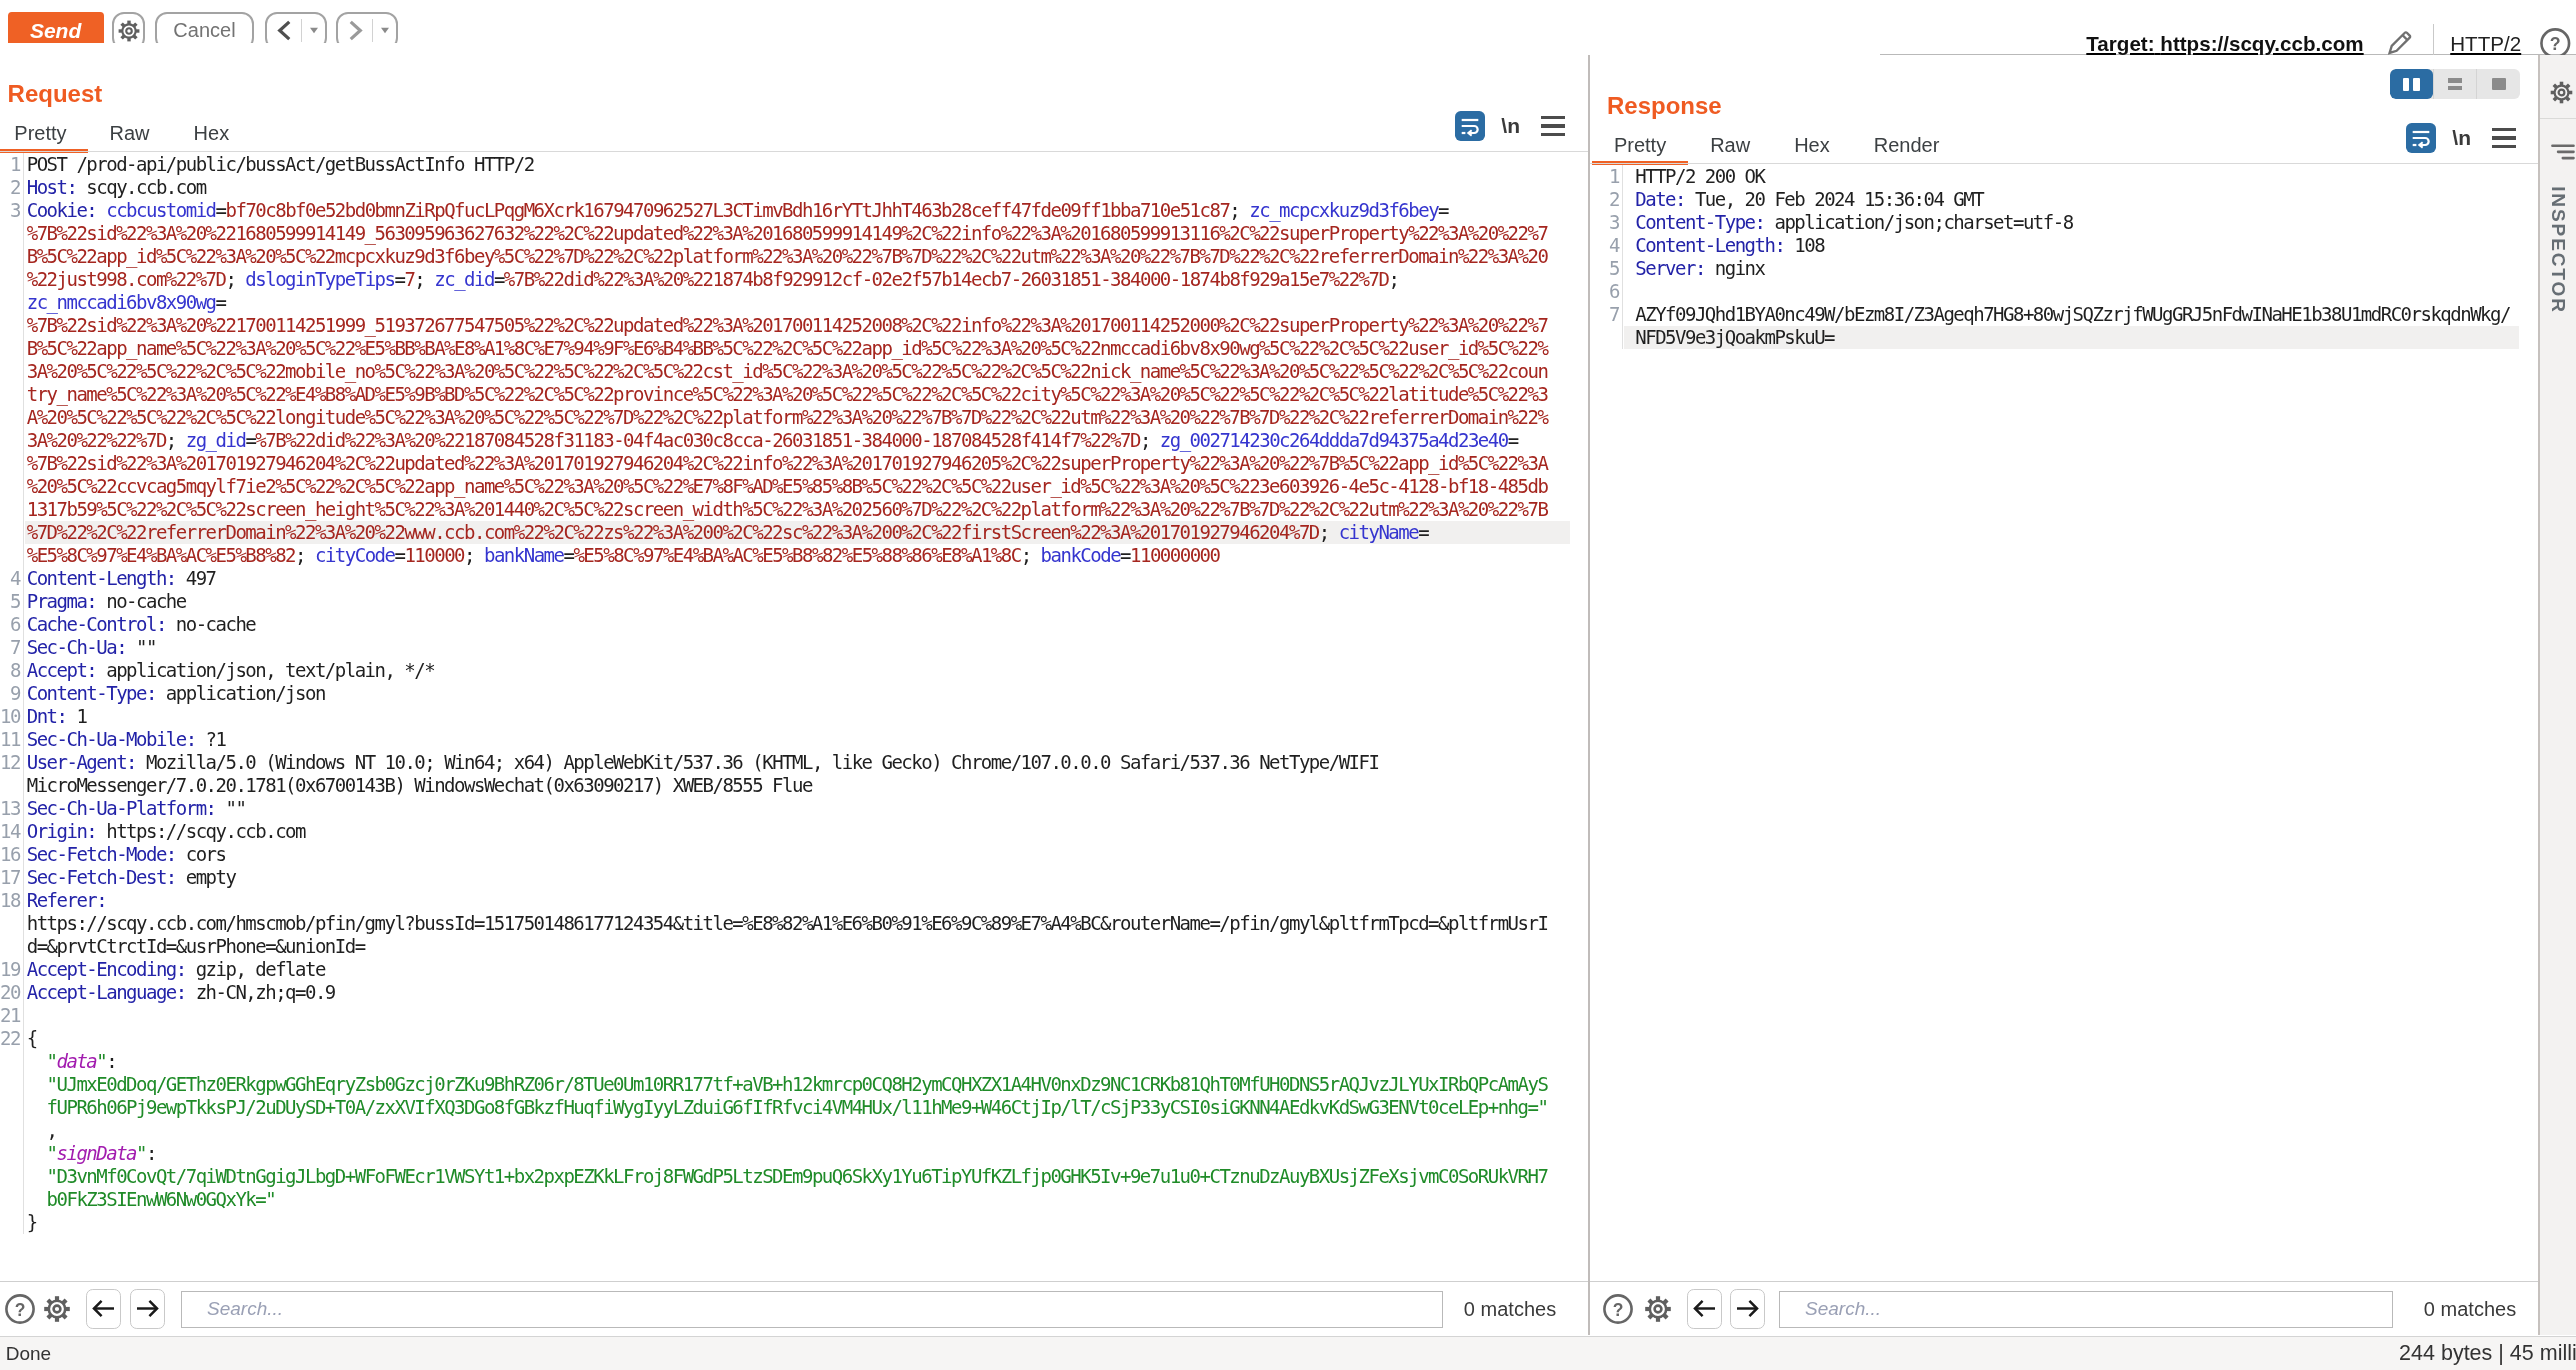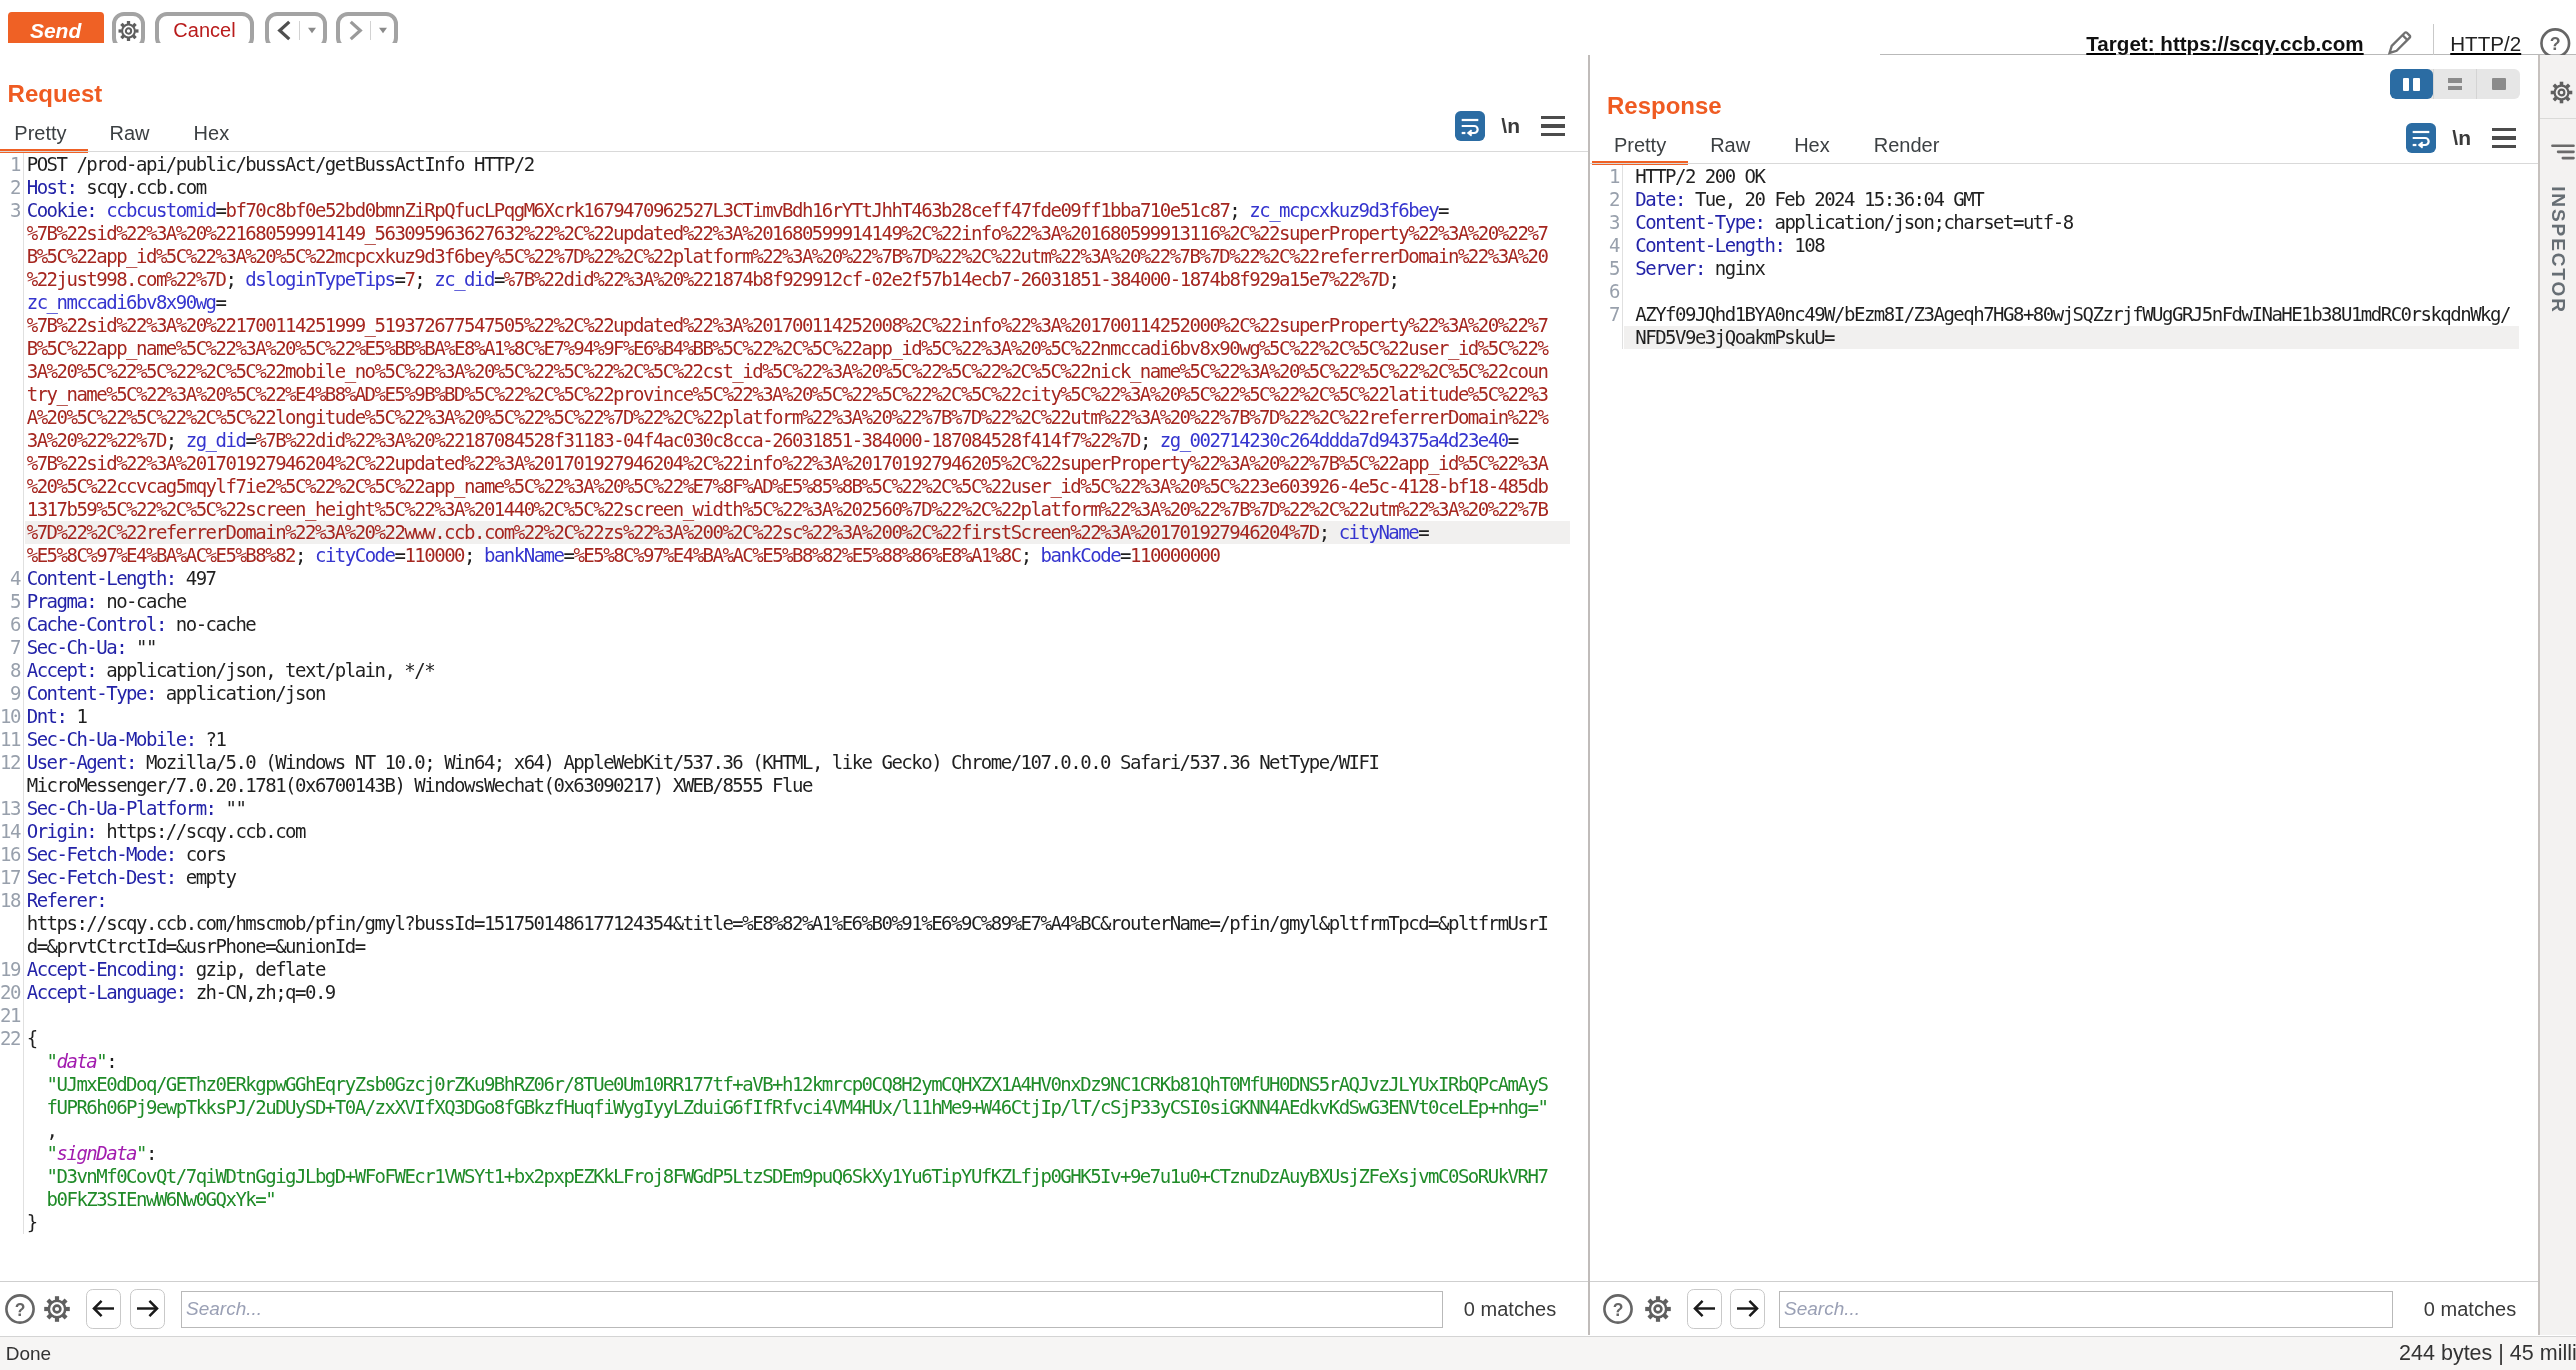--- a/index.html
+++ b/index.html
@@ -2,23 +2,23 @@
 <html><head>
 <meta charset="utf-8">
 <style>
   * { margin:0; padding:0; box-sizing:border-box; }
   html,body { width:2576px; height:1370px; overflow:hidden; background:#ffffff;
     font-family:"Liberation Sans", sans-serif; -webkit-font-smoothing:antialiased; }
 
   
   #toolbar { position:absolute; left:0; top:0; width:2576px; height:55px; background:#fff;
     border-bottom:1px solid #b9b9b9; }
-  .tbtn { position:absolute; top:11.5px; height:38px; border:4px solid #a3a3a3; border-radius:12px;
+  .tbtn { position:absolute; top:11.5px; height:38px; border:2px solid #a3a3a3; border-radius:12px;
     background:#fff; display:flex; align-items:center; justify-content:center;
-    font-size:20px; color:#b91c1c; cursor:default; }
+    font-size:20px; color:#737373; cursor:default; }
   #send-btn { left:7.6px; width:96px; background:#ef6125; border:none; border-radius:3.8px;
     color:#fff; font-weight:bold; font-size:21px;font-style:italic; }
   #tb-gear { left:112px; width:33px; }
   #cancel-btn { left:155px; width:99px; }
   #prev-btn { left:265px; width:62px; }
   #next-btn { left:336px; width:62px; }
   .splitbtn { display:flex; align-items:stretch; padding:0; }
   .splitbtn .half { flex:1; display:flex; align-items:center; justify-content:center; }
   .splitbtn .sep { width:1px; background:#d2d2d2; margin:5.7px 0; }
   .caret-down { width:0; height:0; border-left:5.7px solid transparent; border-right:5.7px solid transparent;
@@ -94,21 +94,21 @@
   #resp-search { left:1590px; width:948px; }
   .sb-help, .sb-gear { position:absolute; top:8.6px; width:36px; height:36px; display:flex;
     align-items:center; justify-content:center; }
   #req-search .sb-help { left:1.9px; } #req-search .sb-gear { left:39px; }
   #resp-search .sb-help { left:9.6px; } #resp-search .sb-gear { left:50px; }
   .sb-arrow { position:absolute; top:6.7px; width:35px; height:40px; border:1.4px solid #c9c9c9;
     border-radius:6.7px; background:#fff; display:flex; align-items:center; justify-content:center; }
   #req-search .sb-prev { left:86px; } #req-search .sb-next { left:130px; }
   #resp-search .sb-prev { left:97px; } #resp-search .sb-next { left:140px; }
   .sb-input { position:absolute; top:8.6px; height:37px; border:1px solid #b9b9b9; background:#fff;
-    font-size:19px; color:#222; padding:0 4px; font-family:"Liberation Sans",sans-serif; }
+    font-size:19px; color:#222; padding:0 25px; font-family:"Liberation Sans",sans-serif; }
   .sb-input::placeholder { font-style:italic; color:#9aa0b5; opacity:1; }
   #req-search .sb-input { left:181px; width:1262px; }
   #resp-search .sb-input { left:189px; width:614px; }
   .sb-matches { position:absolute; top:0; height:55px; display:flex; align-items:center;
     justify-content:center; font-size:20px; color:#3a3a3a; }
   #req-search .sb-matches { left:1443px; width:134px; }
   #resp-search .sb-matches { left:813px; width:134px; }
 
   
   #inspector-rail { position:absolute; left:2540px; top:55px; width:36px; height:1280px; background:#f3f2f1; }

